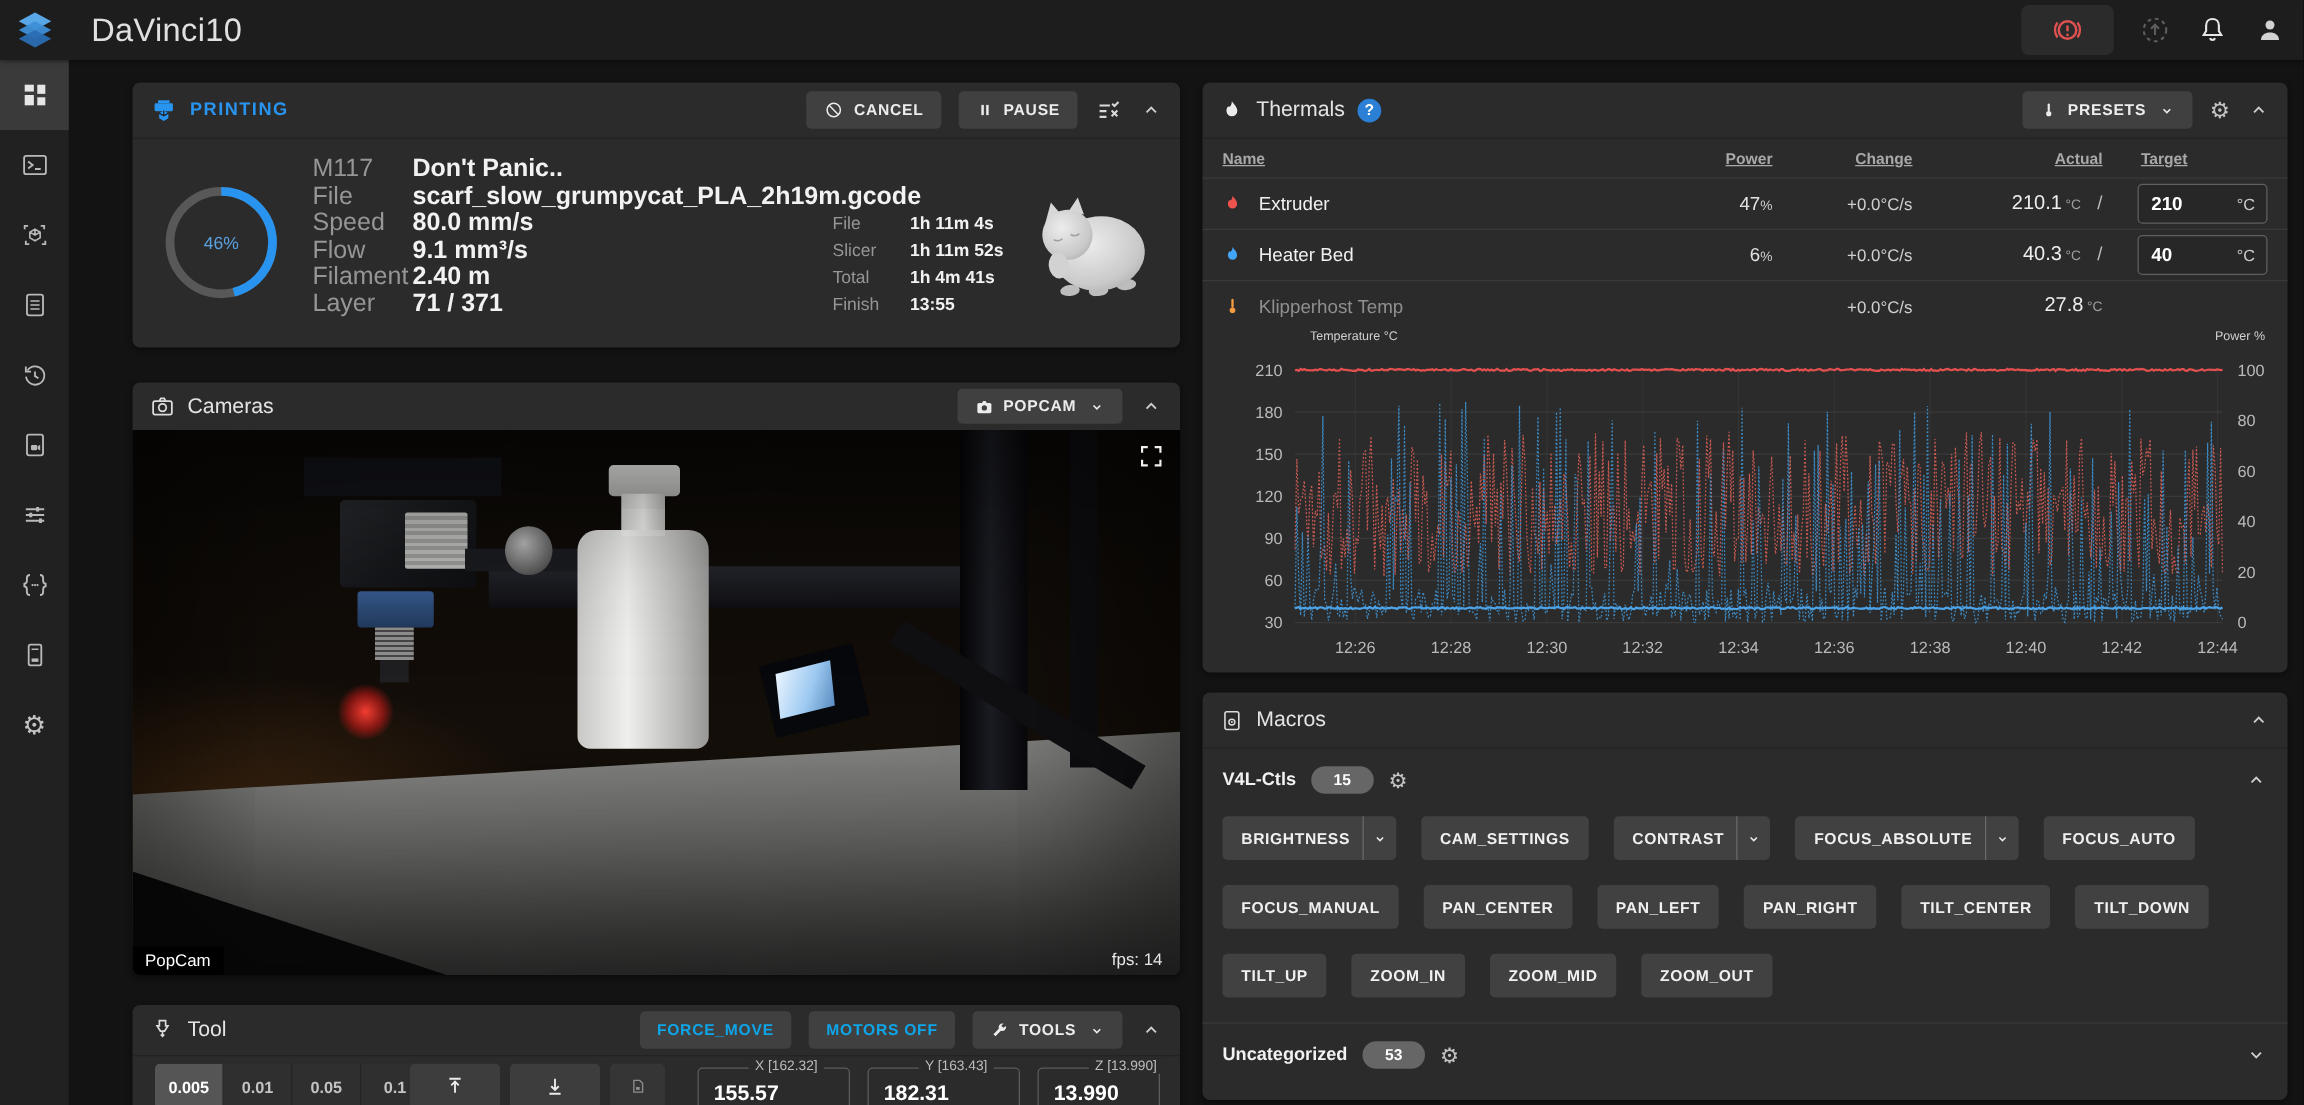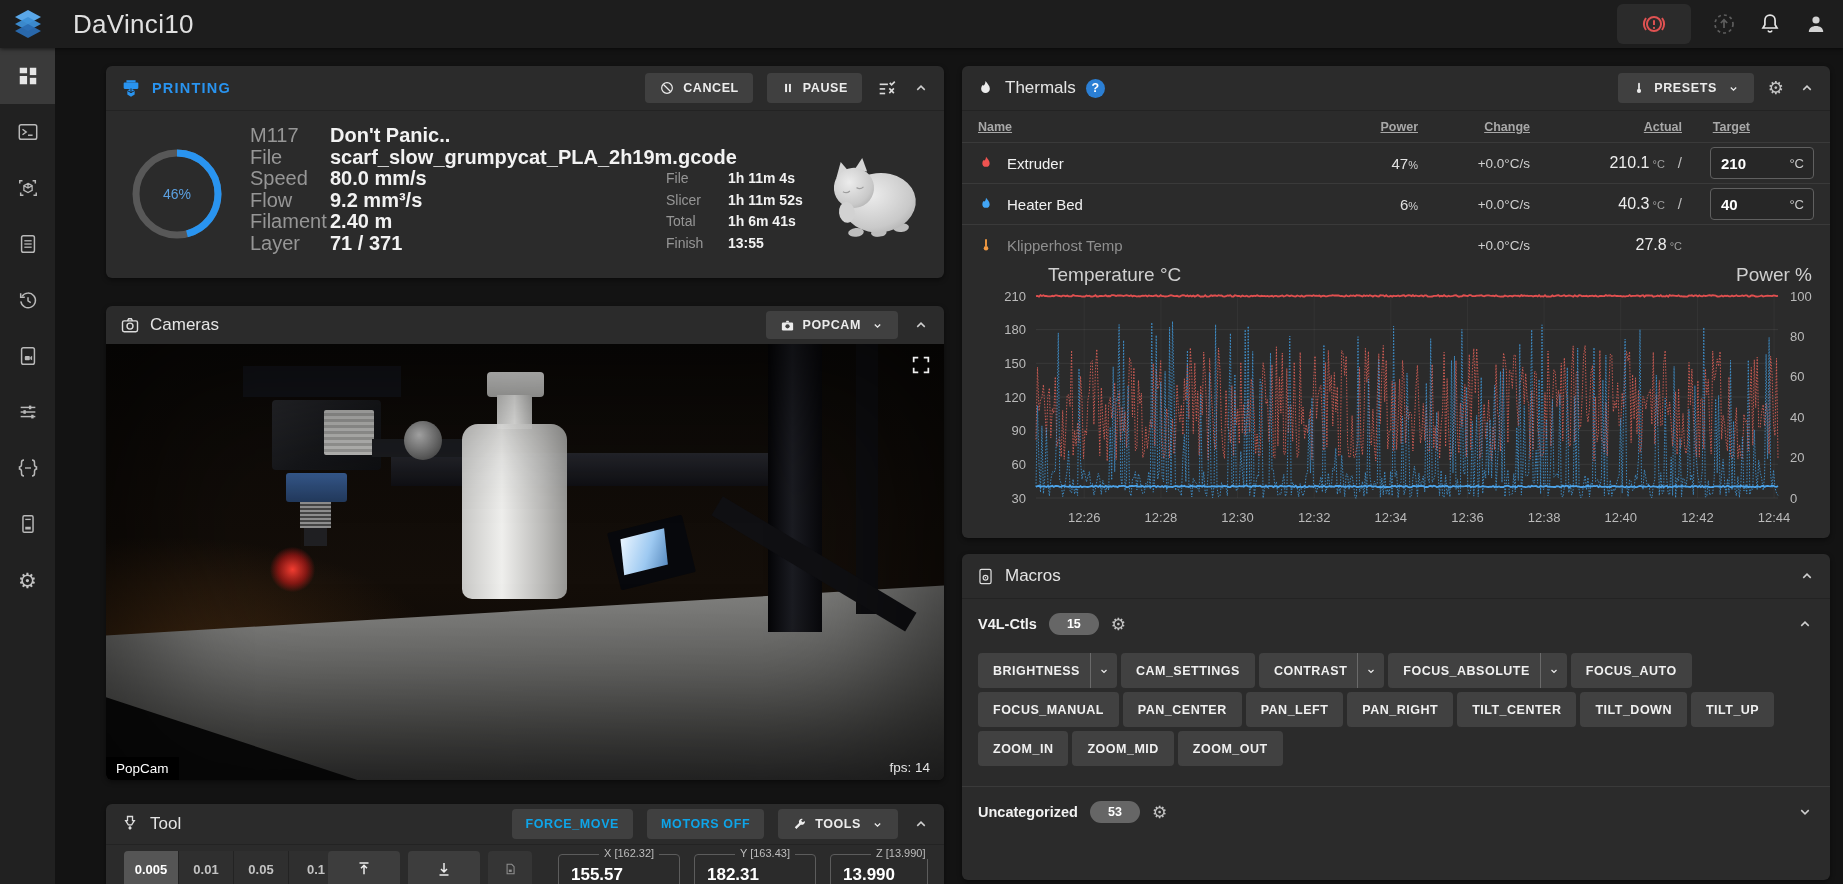--- a/index.html
+++ b/index.html
@@ -133,29 +133,29 @@
   .t-actual .un{font-size:11px;color:#9f9f9f;}
   .t-actual .slash{color:#bdbdbd;margin-left:10px;font-size:15px;}
   .t-target{display:flex;justify-content:flex-end;}
   .target-box{width:102px;height:30px;border:1px solid #606060;border-radius:4px;display:flex;
         align-items:center;background:#272727;}
   .target-box input{width:54px;background:transparent;border:none;outline:none;color:#fff;
         font-size:15px;font-weight:700;padding-left:10px;font-family:"Liberation Sans",sans-serif;}
   .target-box .un{margin-left:auto;padding-right:9px;color:#c9c9c9;font-size:13px;}
   .pct{font-size:11px;color:#cfcfcf;}
   .chart-wrap{position:absolute;left:0;top:200px;width:868px;height:268px;}
-  .chart-title{position:absolute;top:-2px;font-size:19px;color:#cfcfcf;}
+  .chart-title{position:absolute;top:-2px;font-size:10px;color:#cfcfcf;}
   
   #macros-panel{left:962px;top:554px;width:868px;height:326px;}
   .group-row{display:flex;align-items:center;gap:12px;height:50px;padding:0 16px;}
   .group-name{font-size:14.5px;font-weight:700;color:#f2f2f2;}
   .badge{min-width:32px;height:22px;border-radius:11px;background:#666;color:#fff;
         font-size:12.5px;font-weight:700;display:inline-flex;align-items:center;
         justify-content:center;padding:0 9px;}
-  .macro-area{display:flex;flex-wrap:wrap;gap:4px;padding:4px 16px 10px 16px;}
+  .macro-area{display:flex;flex-wrap:wrap;gap:20px;padding:4px 16px 10px 16px;}
   .macro-btn{background:#414141;border-radius:4px;height:35px;display:inline-flex;
         align-items:center;color:#f0f0f0;font-size:12.5px;font-weight:700;letter-spacing:.5px;
         cursor:pointer;}
   .macro-btn .lbl{padding:0 15px;}
   .macro-btn.split .lbl{padding-right:10px;}
   .macro-btn .dd{width:26px;height:100%;display:flex;align-items:center;justify-content:center;
         border-left:1px solid rgba(255,255,255,.22);}
   .m-divider{height:1px;background:#3a3a3a;margin:10px 0 0 0;}
 </style>
 </head>
@@ -330,21 +330,21 @@
         <div class="info-row">
             <span class="lb">File</span>
             <span class="vl">scarf_slow_grumpycat_PLA_2h19m.gcode</span>
           </div>
         <div class="info-row">
             <span class="lb">Speed</span>
             <span class="vl">80.0 mm/s</span>
           </div>
         <div class="info-row">
             <span class="lb">Flow</span>
-            <span class="vl">9.2 mm³/s</span>
+            <span class="vl">9.1 mm³/s</span>
           </div>
         <div class="info-row">
             <span class="lb">Filament</span>
             <span class="vl">2.40 m</span>
           </div>
         <div class="info-row">
             <span class="lb">Layer</span>
             <span class="vl">71 / 371</span>
           </div>
       </div>
@@ -352,21 +352,21 @@
         <div class="info-row">
             <span class="lb">File</span>
             <span class="vl">1h 11m 4s</span>
           </div>
         <div class="info-row">
             <span class="lb">Slicer</span>
             <span class="vl">1h 11m 52s</span>
           </div>
         <div class="info-row">
             <span class="lb">Total</span>
-            <span class="vl">1h 6m 41s</span>
+            <span class="vl">1h 4m 41s</span>
           </div>
         <div class="info-row">
             <span class="lb">Finish</span>
             <span class="vl">13:55</span>
           </div>
       </div>
       <div class="cat-wrap">
         <svg width="96" height="84" viewBox="0 0 110 95">
           <defs>
             <radialGradient id="catg" cx="40%" cy="35%" r="80%">

